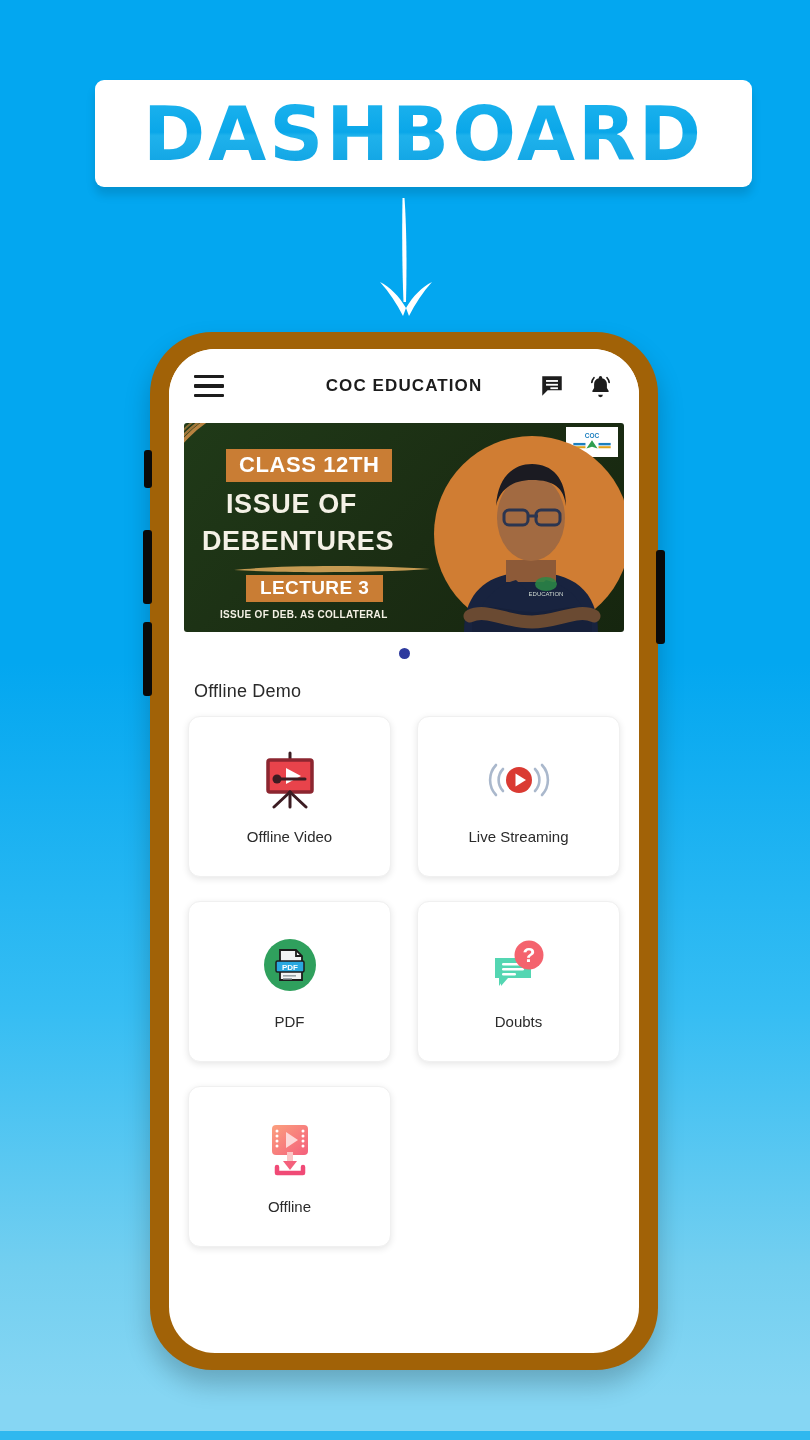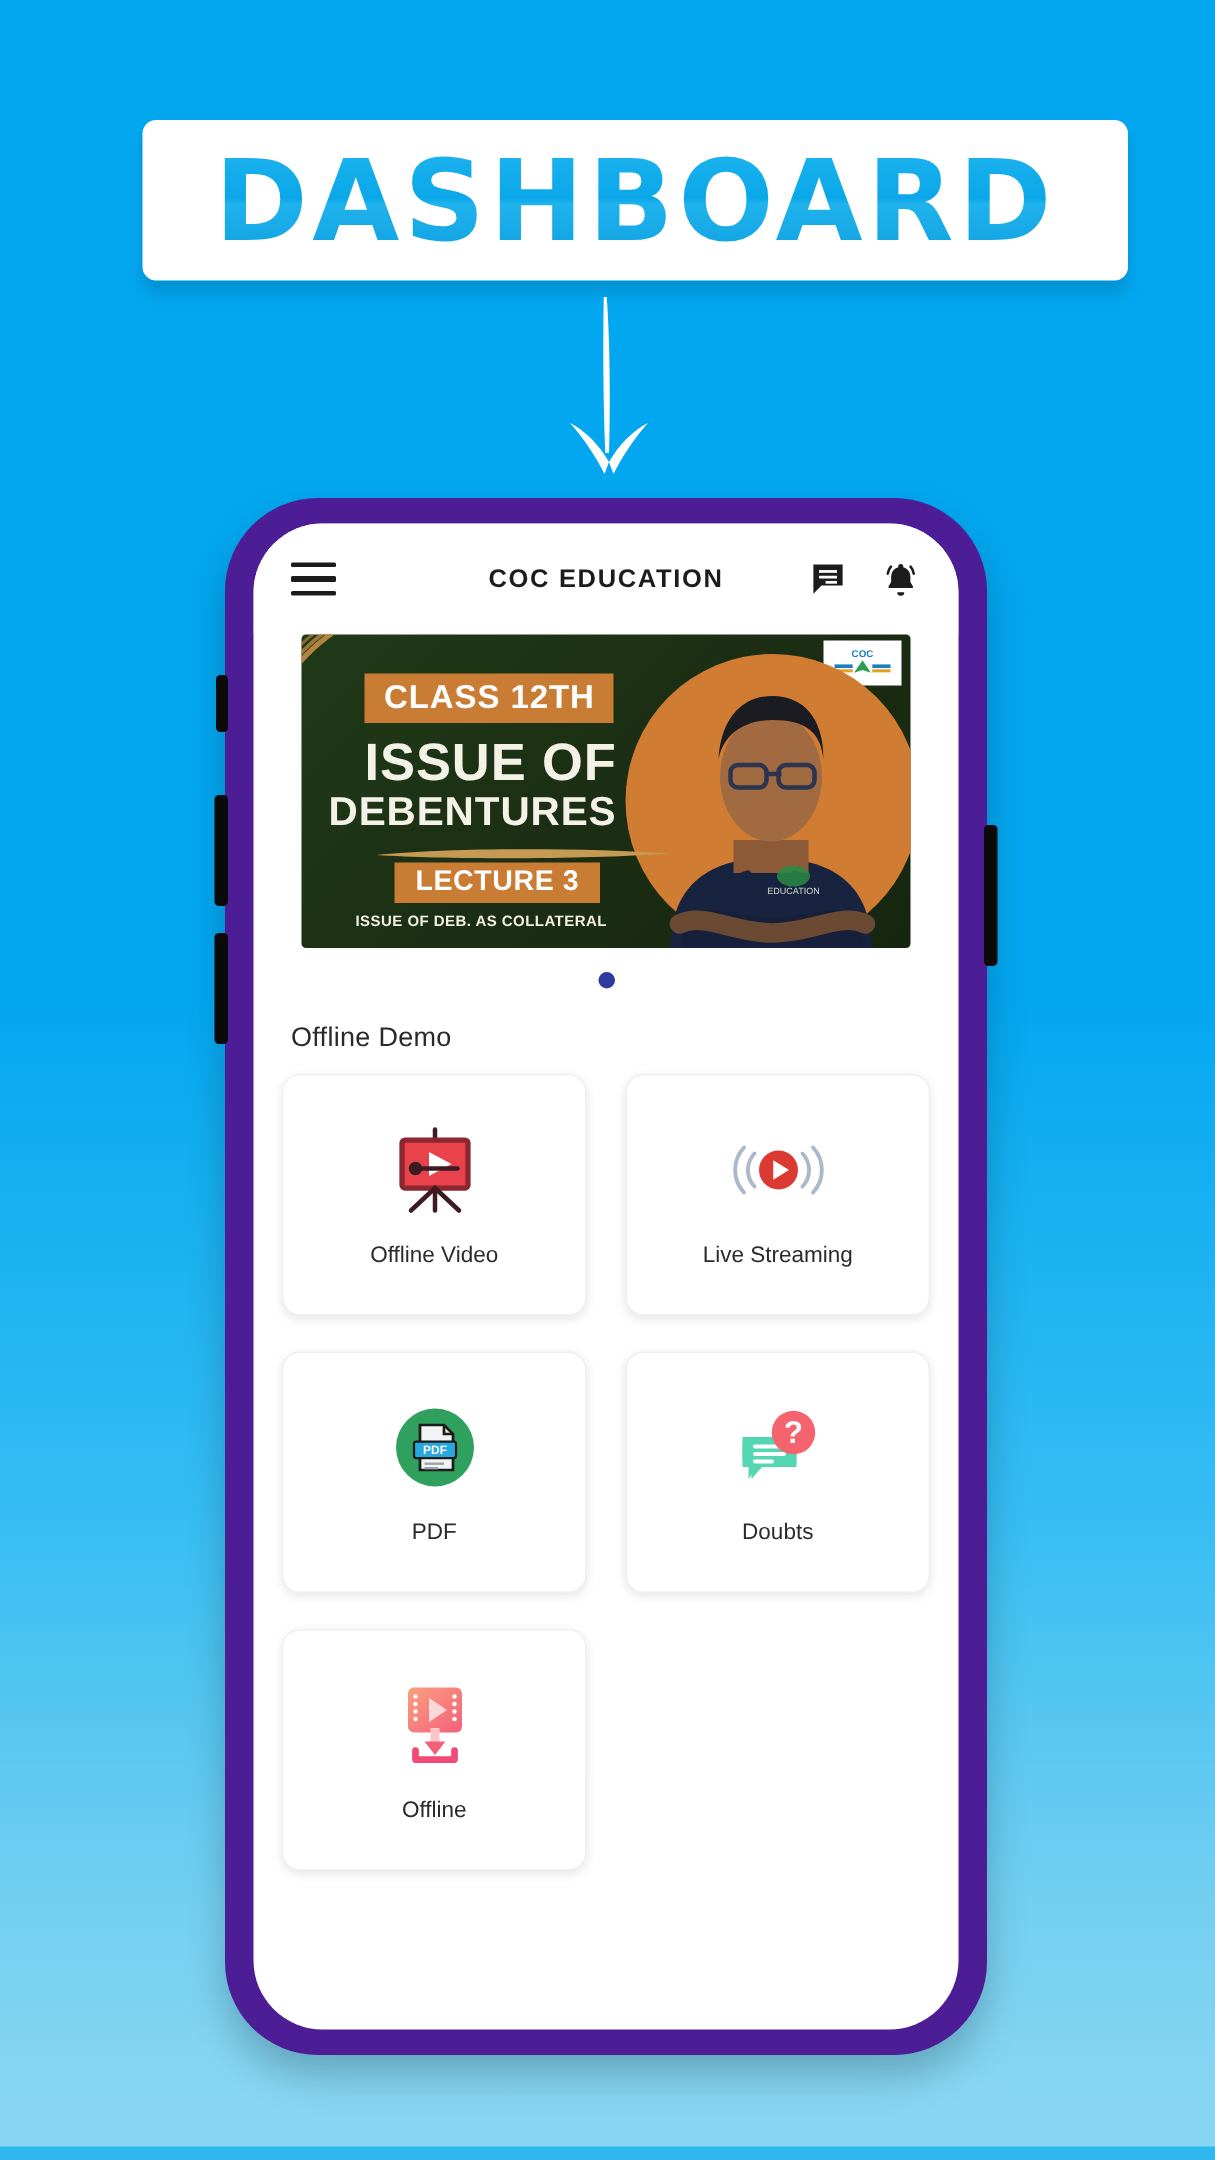--- a/index.html
+++ b/index.html
@@ -25,21 +25,21 @@
     -webkit-text-fill-color:transparent;
     font-family:"DejaVu Sans","Liberation Sans",sans-serif;
   }
 
   
   .arrow{ position:absolute; left:356px; top:196px; width:100px; height:130px; }
 
   
   .phone{
     position:absolute; left:150px; top:332px; width:508px; height:1038px;
-    background:#4c1d95; border-radius:62px;
+    background:#a16207; border-radius:62px;
     box-shadow:0 14px 26px rgba(0,0,0,.22);
   }
   .btn-side{ position:absolute; background:#0a0a0a; border-radius:3px; }
   .btn-l1{ left:-6px; top:118px; width:8px; height:38px; }
   .btn-l2{ left:-7px; top:198px; width:9px; height:74px; }
   .btn-l3{ left:-7px; top:290px; width:9px; height:74px; }
   .btn-r1{ right:-7px; top:218px; width:9px; height:94px; }
 
   .screen{
     position:absolute; left:19px; top:17px; width:470px; height:1004px;
@@ -55,42 +55,42 @@
   .hamburger span{ display:block; height:3.5px; background:#1c1c1c; border-radius:1px; }
   .app-title{
     position:absolute; left:0; right:0; text-align:center;
     font-size:17px; font-weight:bold; letter-spacing:1.1px; color:#1c1c1c;
     pointer-events:none;
   }
   .hdr-right{ margin-left:auto; display:flex; align-items:center; gap:22px; z-index:2; }
   .icon-btn{ cursor:pointer; display:flex; align-items:center; justify-content:center; }
 
   
-  .banner-wrap{ padding:0 32px; }
+  .banner-wrap{ padding:0 15px; }
   .banner{
     position:relative; width:100%; height:209px; border-radius:3px; overflow:hidden;
     background:#1d3117;
     background:linear-gradient(135deg,#203a18 0%,#1b2d13 55%,#16260f 100%);
   }
   .banner-arcs{ position:absolute; left:-10px; top:-8px; width:150px; height:130px; }
   .banner-arcs-b{ position:absolute; left:-12px; bottom:-26px; width:150px; height:80px; }
   .coc-mark{ position:absolute; right:6px; top:4px; width:52px; height:30px;
     background:#fff; display:flex; align-items:center; justify-content:center; }
   .photo-circle{
     position:absolute; right:-6px; bottom:0; width:196px; height:196px;
     border-radius:50%; background:#d07d33;
   }
   .person{ position:absolute; right:8px; bottom:0; width:170px; height:188px; }
   .tag-class{
     position:absolute; left:42px; top:26px;
     background:#c97d34; color:#fff; font-weight:bold;
     font-size:22px; letter-spacing:.6px; padding:3px 13px 4px 13px;
   }
   .ttl1{ position:absolute; left:42px; top:66px; color:#f4f1e6; font-weight:bold;
-    font-size:35px; letter-spacing:.6px; }
+    font-size:27px; letter-spacing:.6px; }
   .ttl2{ position:absolute; left:18px; top:103px; color:#f4f1e6; font-weight:bold;
     font-size:27px; letter-spacing:.6px; }
   .underline-brush{ position:absolute; left:48px; top:141px; width:200px; height:10px; }
   .tag-lecture{
     position:absolute; left:62px; top:152px;
     background:#c97d34; color:#fff; font-weight:bold;
     font-size:19px; letter-spacing:.4px; padding:2px 14px 3px 14px;
   }
   .sub-line{ position:absolute; left:36px; top:186px; color:#f3f0e4;
     font-weight:bold; font-size:10px; letter-spacing:.3px; }

